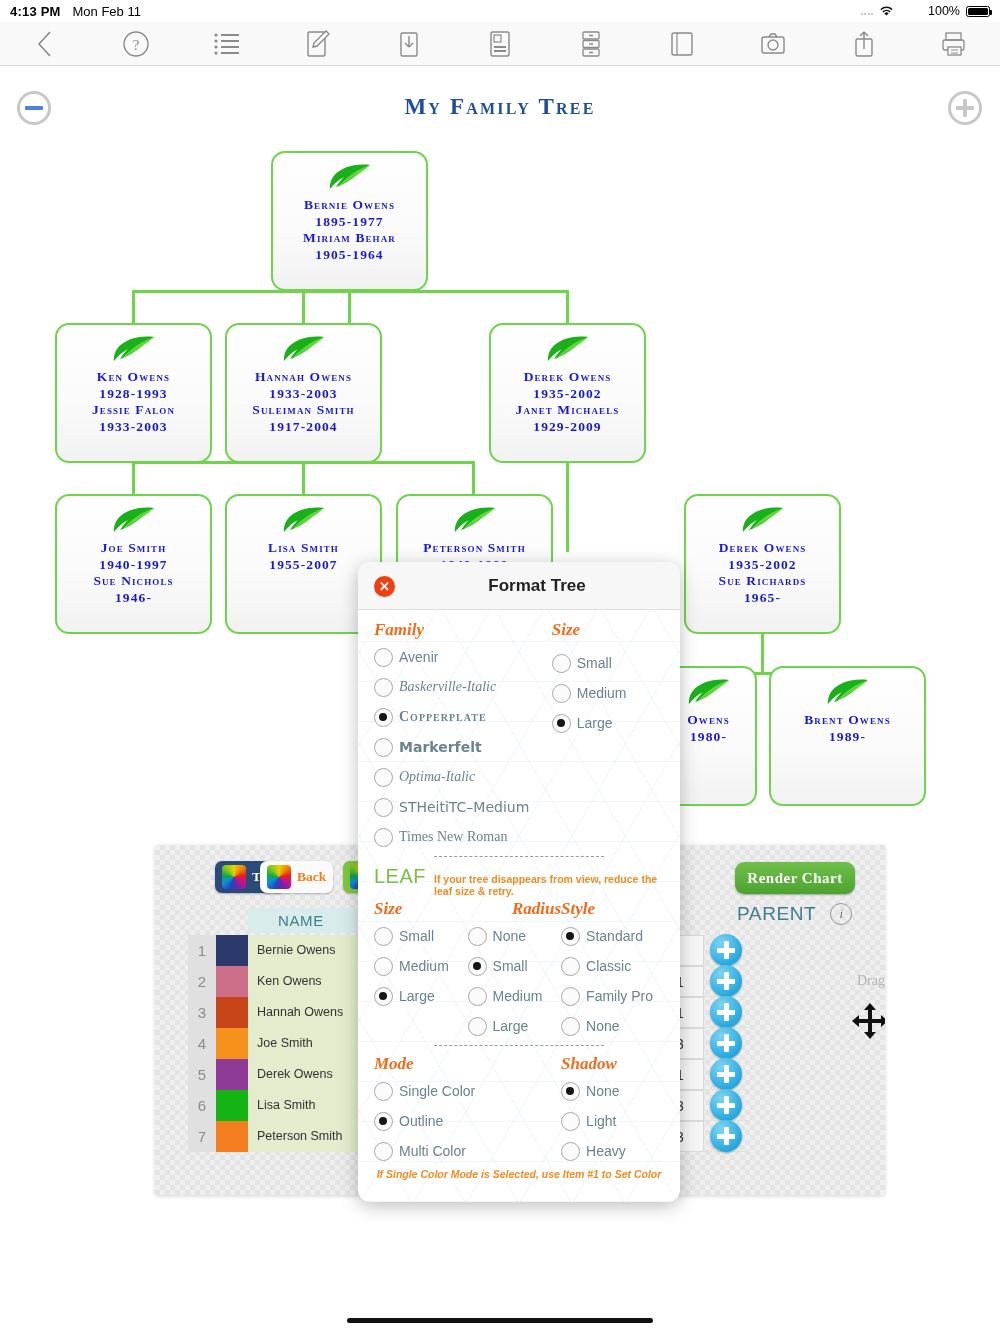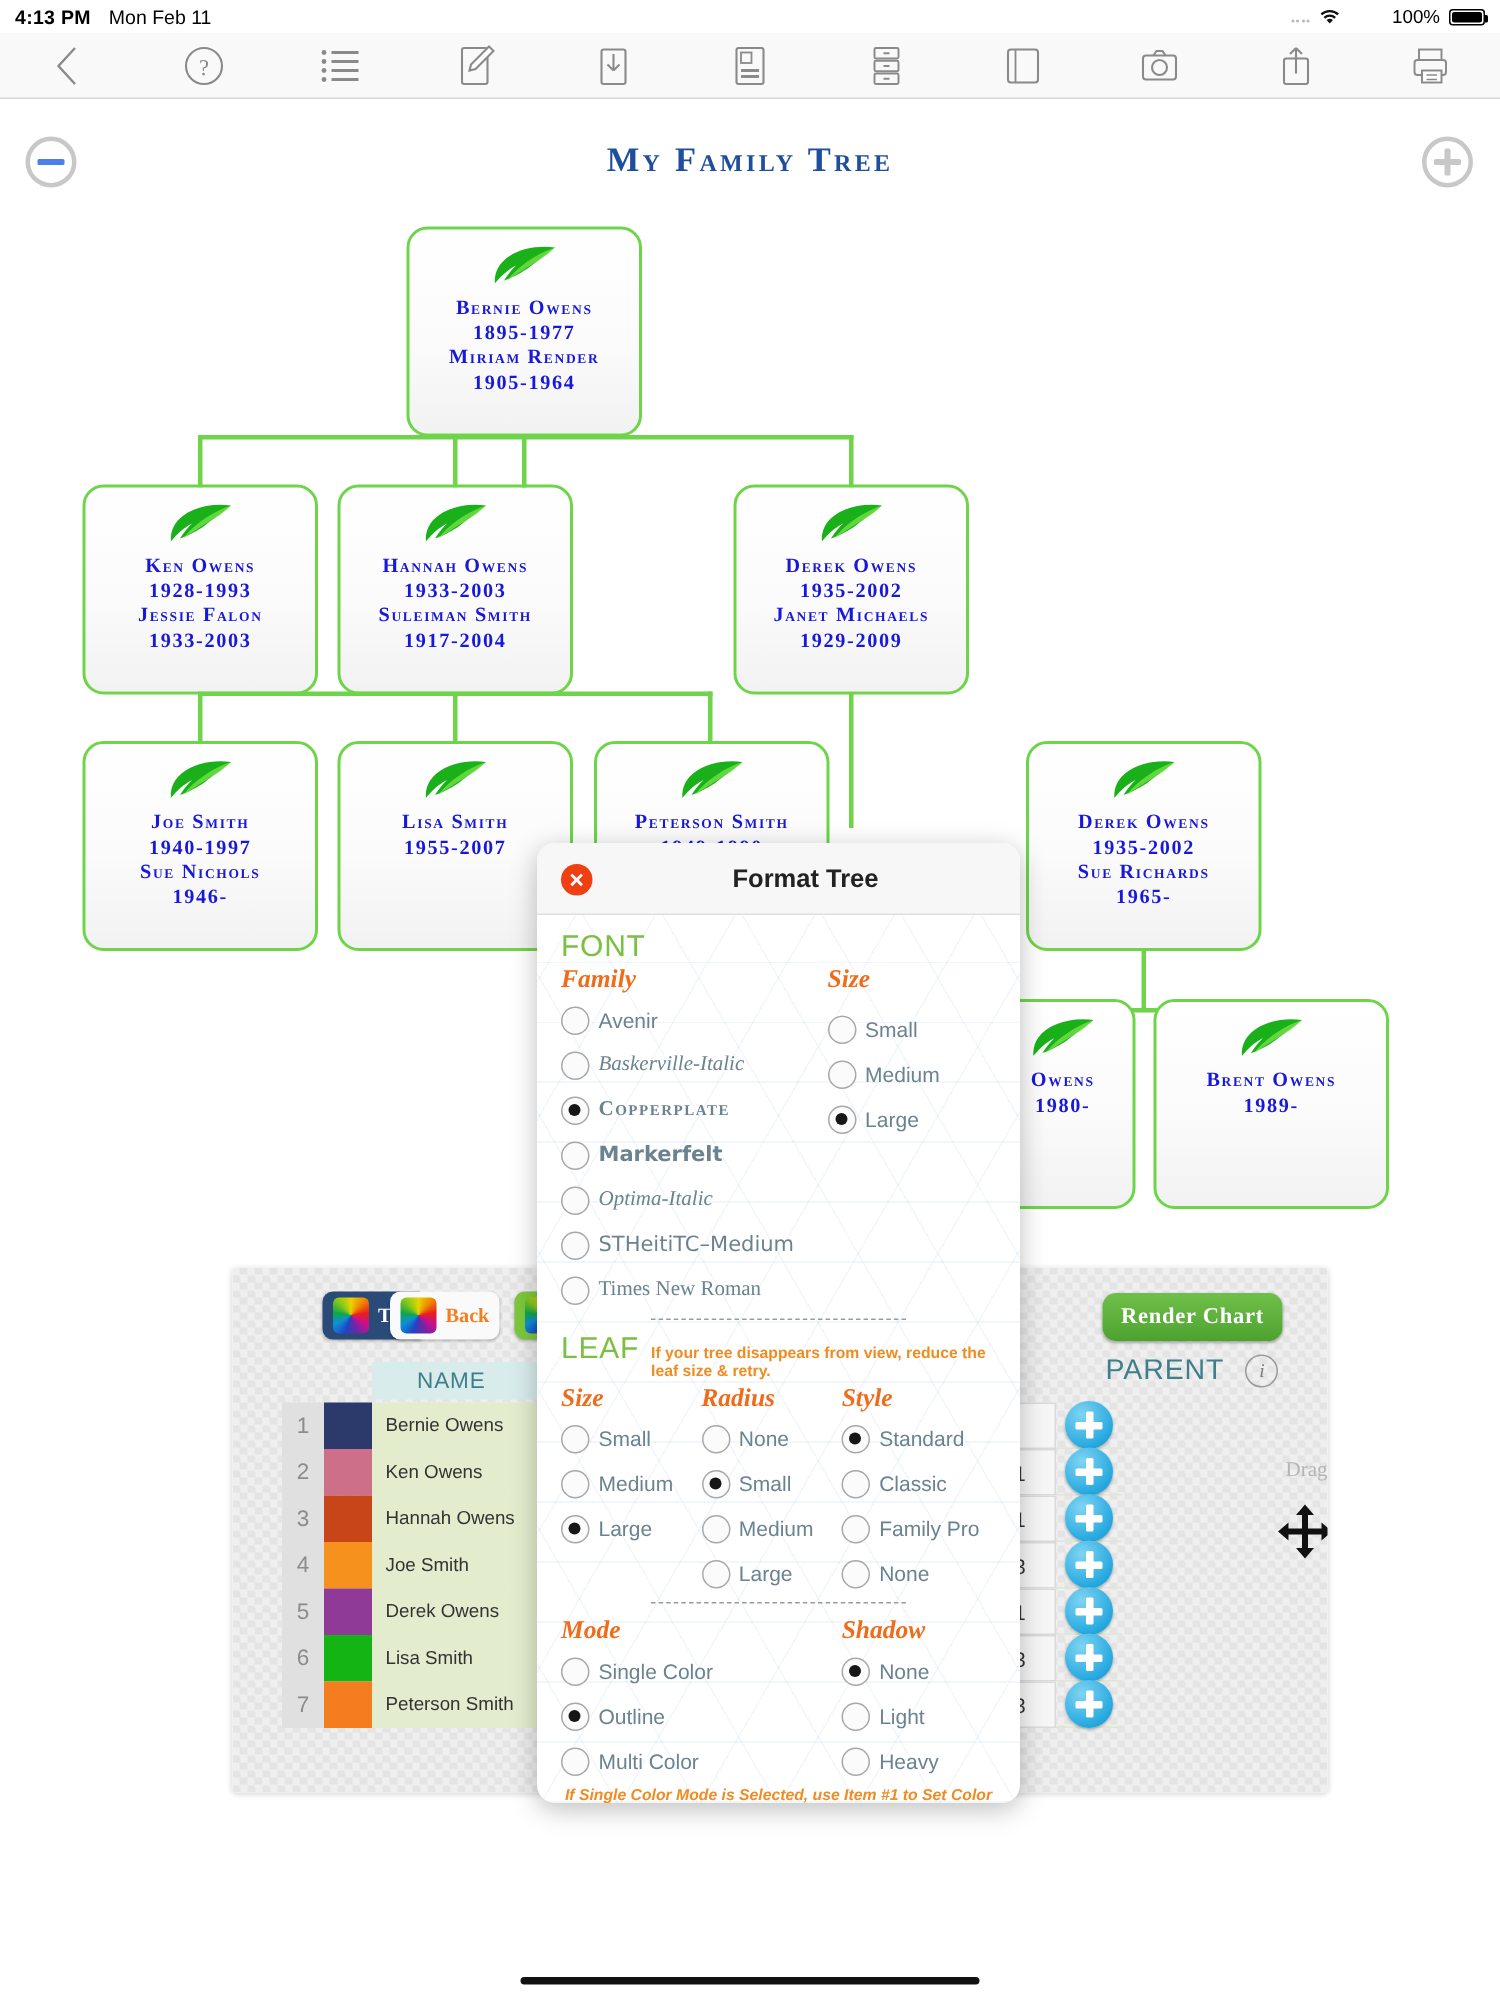--- a/index.html
+++ b/index.html
@@ -315,21 +315,21 @@
 
   <div id="nodes">
       <div class="node" style="left: 271px; top: 85px; width: 157px; height: 140px;">
         <svg class="leaf" width="44" height="30" viewBox="0 0 44 30">
           <path d="M42 2C28 0 12 4 5 14c-4 6-3 12-3 12s6-8 14-12c-5 5-8 10-8 10s9-3 17-9c9-7 17-13 17-13z" fill="#1ab01a"></path>
           <path d="M42 2C30 6 18 14 10 24c6-4 14-9 22-14 5-3 10-8 10-8z" fill="#6ede45" opacity=".85"></path>
         </svg>
         <div class="lines">
           <div>Bernie Owens</div>
           <div>1895-1977</div>
-          <div>Miriam Render</div>
+          <div>Miriam Behar</div>
           <div>1905-1964</div>
         </div>
       </div>
       <div class="node" style="left: 55px; top: 257px; width: 157px; height: 140px;">
         <svg class="leaf" width="44" height="30" viewBox="0 0 44 30">
           <path d="M42 2C28 0 12 4 5 14c-4 6-3 12-3 12s6-8 14-12c-5 5-8 10-8 10s9-3 17-9c9-7 17-13 17-13z" fill="#1ab01a"></path>
           <path d="M42 2C30 6 18 14 10 24c6-4 14-9 22-14 5-3 10-8 10-8z" fill="#6ede45" opacity=".85"></path>
         </svg>
         <div class="lines">
           <div>Ken Owens</div>
@@ -557,21 +557,20 @@
 
 </div>
 
 <div id="dlg">
   <div id="dlg-hdr">
     <span id="dlg-close">✕</span>
     <span id="dlg-title">Format Tree</span>
   </div>
   <div id="dlg-body">
 
-    <div class="sec-title">FONT</div>
 
     <div class="cols">
       <div style="width:190px;">
         <div class="grp-title">Family</div>
         <div id="family-opts">
             <div class="opt">
               <span class="radio"></span>
               <span class="t f-avenir">Avenir</span>
             </div>
             <div class="opt">
@@ -637,21 +636,21 @@
             <div class="opt">
               <span class="radio"></span>
               <span class="t">Medium</span>
             </div>
             <div class="opt">
               <span class="radio on"></span>
               <span class="t">Large</span>
             </div>
           </div>
       </div>
-      <div style="width:100px;">
+      <div style="width:100px;text-align:right;">
         <div class="grp-title">Radius</div>
         <div id="radius-opts">
             <div class="opt">
               <span class="radio"></span>
               <span class="t">None</span>
             </div>
             <div class="opt">
               <span class="radio on"></span>
               <span class="t">Small</span>
             </div>

